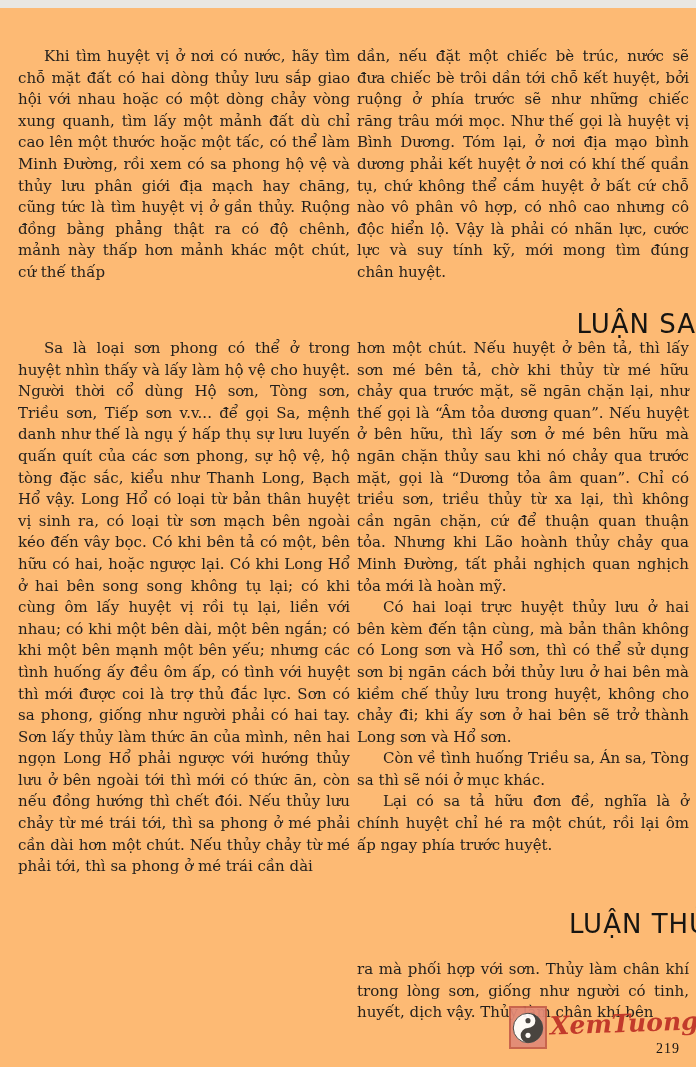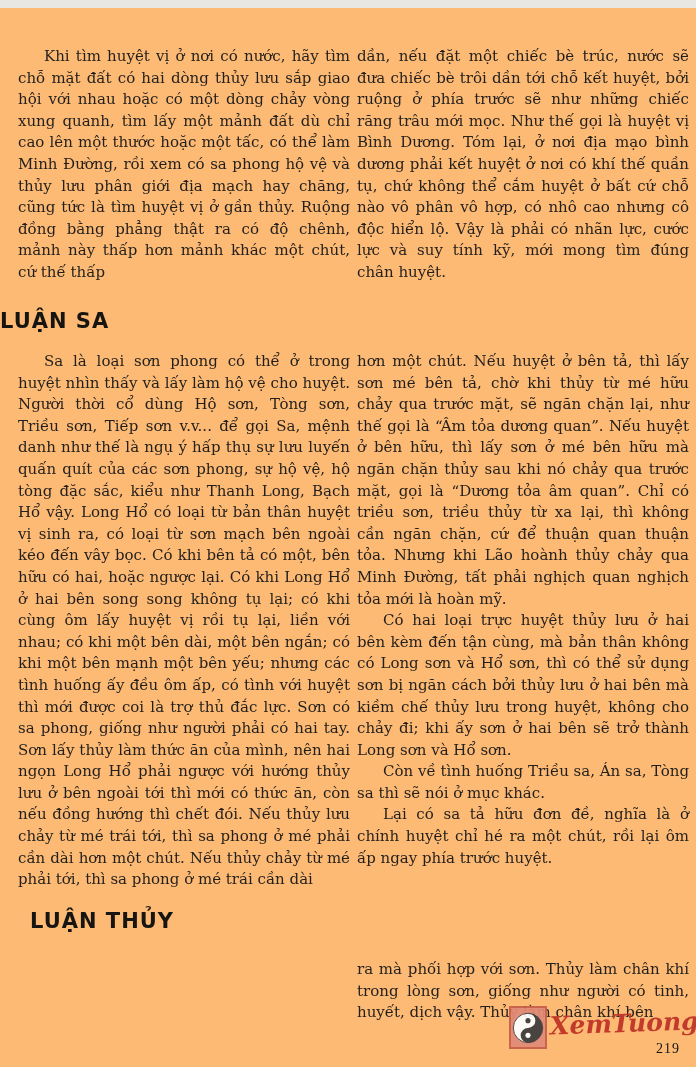--- a/index.html
+++ b/index.html
@@ -8,38 +8,38 @@
     width:696px;height:1067px;
     margin:8px auto;
     background:#fdba74;
     overflow:hidden;
     font-family:"DejaVu Serif",serif;
   }
   .col{position:absolute;width:332px;}
   .col-left{left:18px;}
   .col-right{left:357px;}
   .intro{top:38px;}
-  .sec2{top:343px;}
+  .sec2{top:330px;}
   .sec3{top:951px;}
   p.para{
     margin:0;
     font-size:15px;
     line-height:21.6px;
     text-align:justify;
     color:#221f1c;
     font-family:"DejaVu Serif",serif;
   }
   .indent{text-indent:26px;}
   .gap{margin-top:13px;}
   .heading{
     position:absolute;left:0;width:696px;margin:0;
-    text-align:left;
+    text-align:right;
     font-family:"DejaVu Sans",sans-serif;
-    font-weight:bold;
-    font-size:21px;
+    font-weight:normal;
+    font-size:26px;
     letter-spacing:1px;
     color:#171512;
   }
   .h-sa{top:301px;}
   .h-thuy{top:901px;padding-left:30px;}
   .watermark{
     position:absolute;left:509px;top:998px;
     display:flex;align-items:flex-start;
   }
   .badge{

